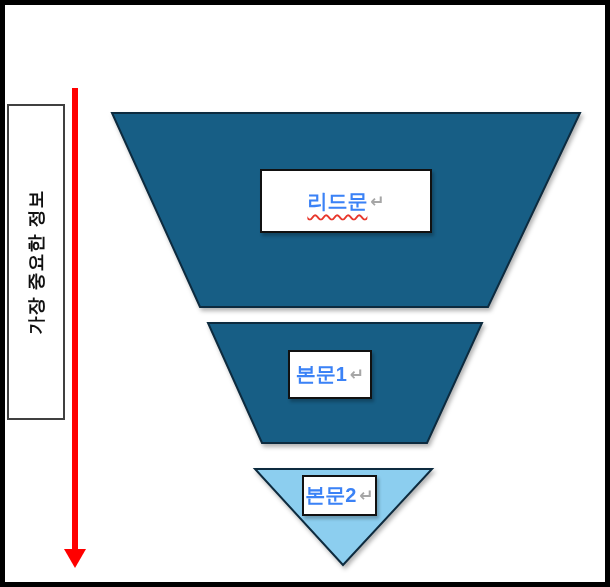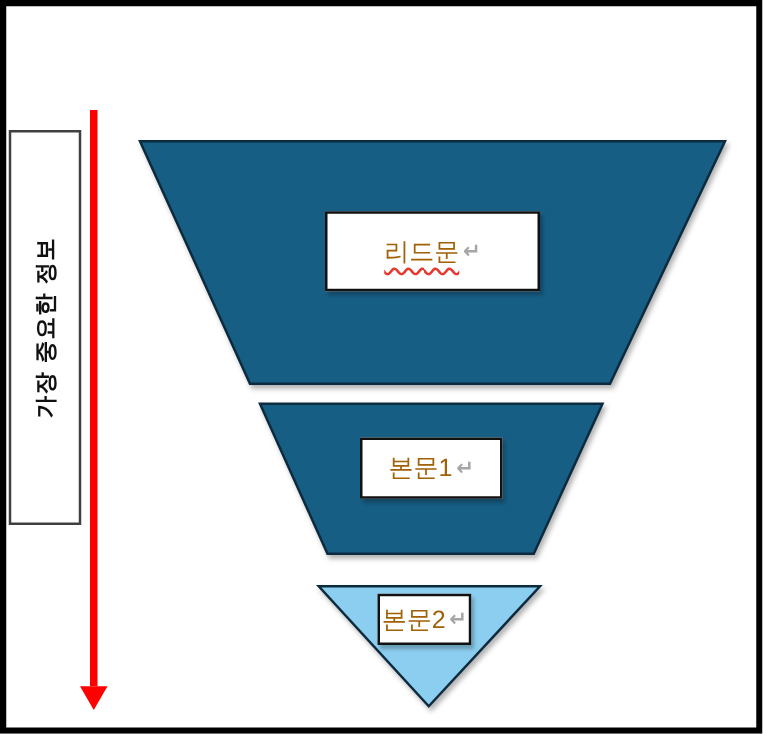--- a/index.html
+++ b/index.html
@@ -75,27 +75,27 @@
   .label-box {
     position: absolute;
     background: #fff;
     border: 2px solid #111;
     display: flex;
     align-items: center;
     justify-content: center;
     box-shadow: 2px 3px 3px rgba(0,0,0,0.25);
   }
   .label-1 { left: 255px; top: 164px; width: 172px; height: 64px; }
-  .label-2 { left: 283px; top: 345px; width: 114px; height: 49px; }
+  .label-2 { left: 283px; top: 345px; width: 84px; height: 49px; }
   .label-3 { left: 297px; top: 470px; width: 75px;  height: 41px; }
 
   .label-text {
     font-size: 20px;
-    font-weight: normal;
-    color: #a16207;
+    font-weight: bold;
+    color: #3b82f6;
     white-space: nowrap;
   }
   .wavy {
     text-decoration-line: underline;
     text-decoration-style: wavy;
     text-decoration-color: #e8372c;
     text-decoration-thickness: 2px;
     text-underline-offset: 6px;
   }
   .return-mark {

